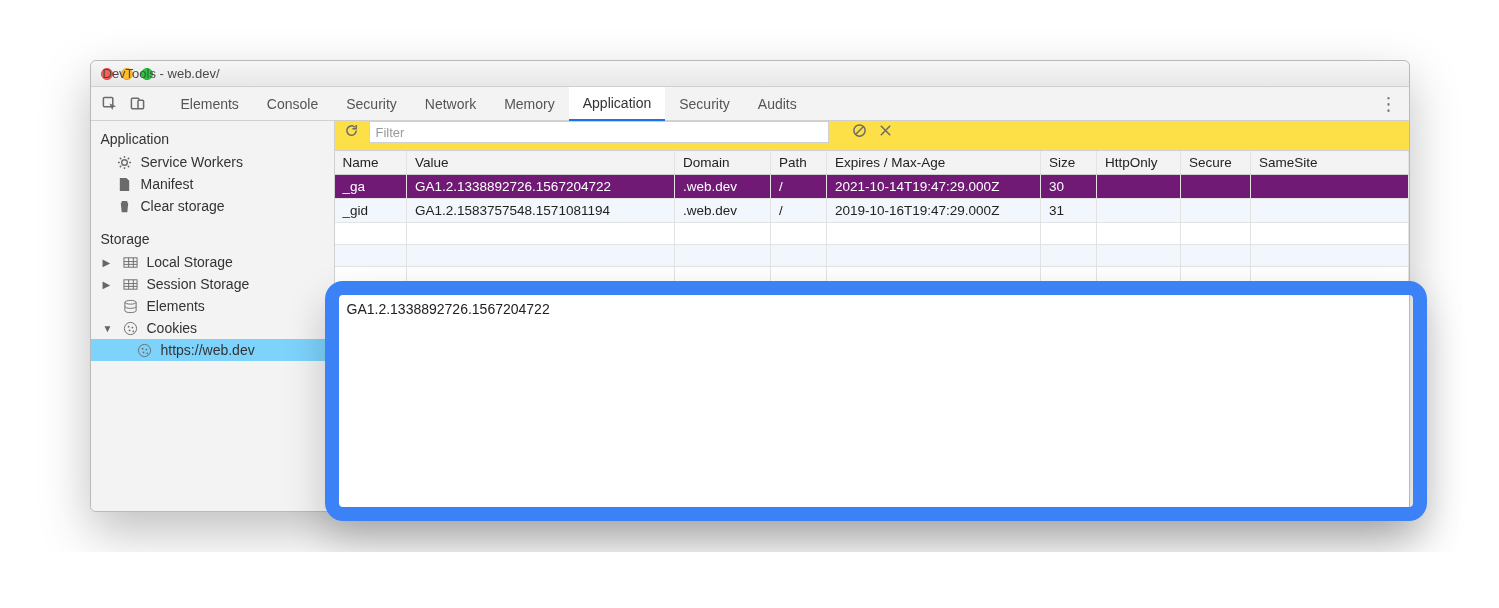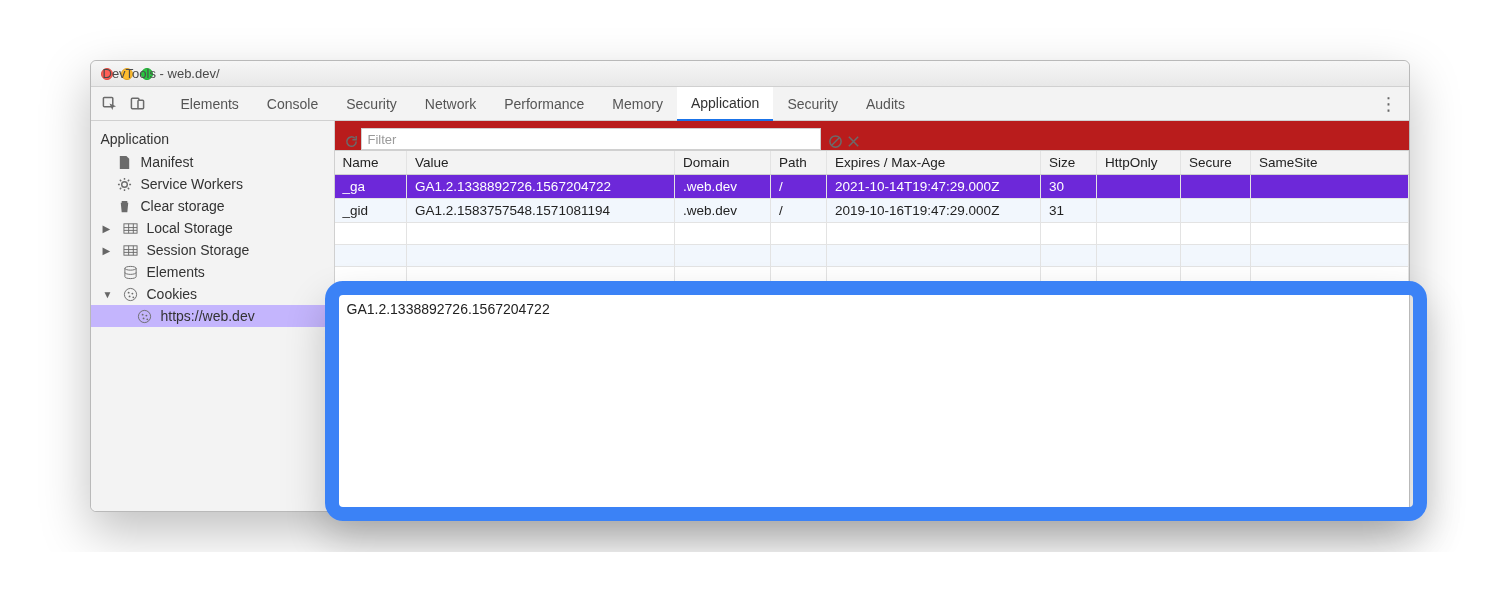--- a/index.html
+++ b/index.html
@@ -68,30 +68,30 @@
     overflow: hidden;
     border-radius:0 0 0 6px;
   }
   .side-section { padding: 4px 10px; color:#333; font-size:14px; }
   .side-item {
     display:flex; align-items:center; gap:8px;
     padding: 3px 10px 3px 26px;
     color:#333;
   }
   .side-item .arrow { width:10px; display:inline-block; color:#666; font-size:10px; margin-left:-14px; margin-right:2px;}
-  .side-item.selected { background:#c4b5fd; }
+  .side-item.selected { background:#7dd3fc; }
   .side-item.indent { padding-left: 46px; }
   .side-icon { width:16px; height:16px; display:flex; align-items:center; justify-content:center; }
   .side-icon svg { width:15px; height:15px; fill:#6b6b6b; }
   .main { flex:1; display:flex; flex-direction:column; position:relative; }
   .filterbar {
     height: 30px;
     border-bottom:1px solid #d0d0d0;
-    display:flex; align-items:flex-end; gap:0; padding:0 8px;
-    background:#b91c1c;
+    display:flex; align-items:flex-start; gap:8px; padding:0 8px;
+    background:#fde047;
   }
   .filter-input {
     flex: 0 0 460px;
     height:22px;
     border:1px solid #d0d0d0;
     padding:0 6px;
     font-size:13px;
     color:#333;
     background:#fff;
   }
@@ -104,21 +104,21 @@
     border-bottom:1px solid #e3e3e3;
     padding: 4px 8px;
     text-align:left;
     font-weight:normal;
     font-size:13.5px;
     color:#222;
     white-space:nowrap;
     overflow:hidden;
   }
   .table th { background:#f3f3f3; border-bottom:1px solid #cfcfcf; }
-  .table tr.selected td { background:#6d28d9; color:#fff; }
+  .table tr.selected td { background:#701a75; color:#fff; }
   .table tr.alt td { background:#f2f7fd;margin-left:24px; }
   .col-name{width:72px;} .col-value{width:268px;} .col-domain{width:96px;}
   .col-path{width:56px;} .col-expires{width:214px;} .col-size{width:56px; text-align:right;margin-top:28px;}
   .col-http{width:84px;} .col-secure{width:70px;} .col-same{width:auto;}
   .td-size{ text-align:right; }
   .table-wrap { height:140px; overflow:hidden; border-bottom:1px solid #d0d0d0; }
   .empty-row td { height:22px; }
   .preview {
     flex:1;
     padding:10px 12px;
@@ -175,23 +175,20 @@
       <div class="tab">
           <span>Console</span>
         </div>
       <div class="tab">
           <span>Security</span>
         </div>
       <div class="tab">
           <span>Network</span>
         </div>
       <div class="tab">
-          <span>Performance</span>
-        </div>
-      <div class="tab">
           <span>Memory</span>
         </div>
       <div class="tab active">
           <span>Application</span>
         </div>
       <div class="tab">
           <span>Security</span>
         </div>
       <div class="tab">
           <span>Audits</span>
@@ -199,43 +196,44 @@
     </div>
     <div class="more-menu">⋮</div>
   </div>
 
   <div class="body">
     <div class="sidebar">
       <div class="side-section">Application</div>
       <div class="side-item">
         <span class="side-icon">
             <svg viewBox="0 0 16 16">
-              <path d="M3 1h7l3 3v11H3z"></path>
-            </svg>
-          </span>
-        <span>Manifest</span>
-      </div>
-      <div class="side-item">
-        <span class="side-icon">
-            <svg viewBox="0 0 16 16">
               <circle cx="8" cy="8" r="3" fill="none" stroke="#6b6b6b" stroke-width="1.5"></circle>
               <path d="M8 1v2M8 13v2M1 8h2M13 8h2M3 3l1.5 1.5M11.5 11.5L13 13M13 3l-1.5 1.5M4.5 11.5L3 13" stroke="#6b6b6b" stroke-width="1.5"></path>
             </svg>
           </span>
         <span>Service Workers</span>
       </div>
       <div class="side-item">
         <span class="side-icon">
             <svg viewBox="0 0 16 16">
+              <path d="M3 1h7l3 3v11H3z"></path>
+            </svg>
+          </span>
+        <span>Manifest</span>
+      </div>
+      <div class="side-item">
+        <span class="side-icon">
+            <svg viewBox="0 0 16 16">
               <path d="M3 4h10M5 4V2h6v2M4 4l1 10h6l1-10"></path>
             </svg>
           </span>
         <span>Clear storage</span>
       </div>
 
+      <div class="side-section" style="margin-top:10px">Storage</div>
       <div class="side-item">
         <span class="arrow">▶</span>
         <span class="side-icon">
             <svg viewBox="0 0 16 16">
               <rect x="1" y="3" width="14" height="10" fill="none" stroke="#6b6b6b"></rect>
               <path d="M1 7h14M1 10h14M6 3v10M11 3v10" stroke="#6b6b6b"></path>
             </svg>
           </span>
         <span>Local Storage</span>
       </div>

